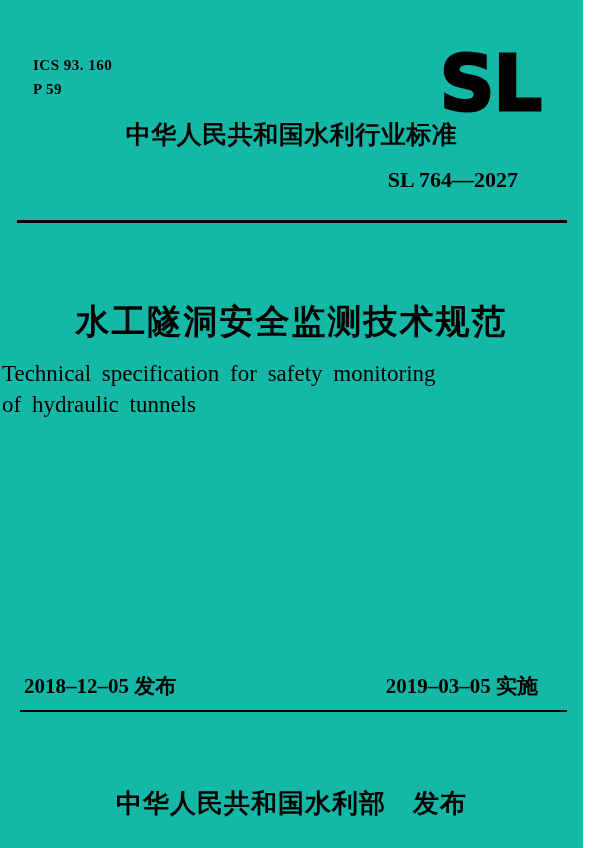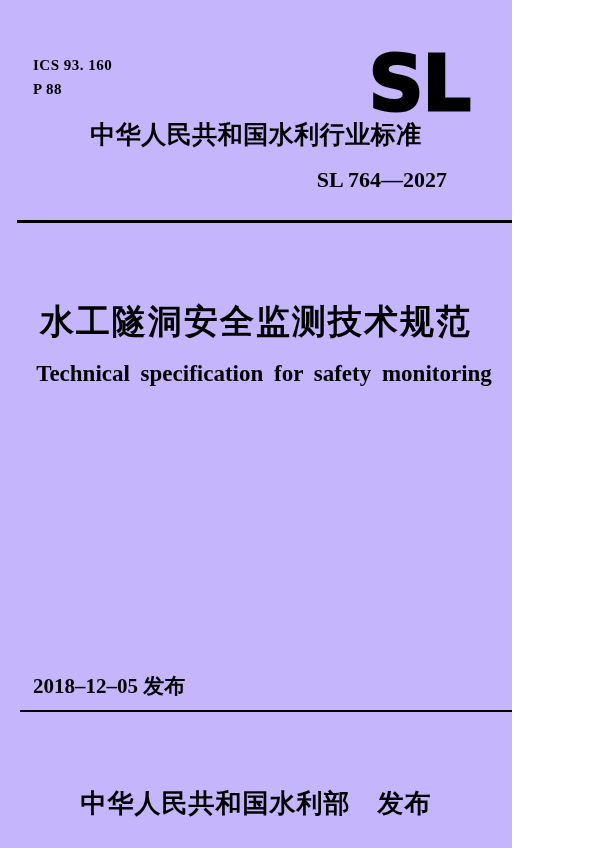--- a/index.html
+++ b/index.html
@@ -2,23 +2,23 @@
 <html><head>
 <meta charset="utf-8">
 <style>
   html, body {
     margin: 0;
     padding: 0;
     background: #ffffff;
   }
   .page {
     position: relative;
-    width: 512px;
+    width: 583px;
     height: 848px;
-    background: #c4b5fd;
+    background: #14b8a6;
     color: #000000;
     overflow: hidden;
     font-family: "Liberation Serif", serif;
   }
   .abs { position: absolute; }
 
   .ics-code {
     left: 33px; top: 56px;
     font-family: "Liberation Serif", serif;
     font-weight: bold;
@@ -70,30 +70,30 @@
     top: 301px; left: 0; width: 100%;
     margin: 0;
     text-align: center;
     font-family: "Liberation Sans", sans-serif;
     font-weight: bold;
     font-size: 34px;
     line-height: 40px;
     letter-spacing: 2px;
   }
   .title-en {
-    top: 358px; left: 8px; width: 100%;
-    text-align: center;
+    top: 358px; left: 2px; width: 100%;
+    text-align: left;
     font-family: "Liberation Serif", serif;
-    font-weight: bold;
+    font-weight: normal;
     font-size: 23px;
     line-height: 31px;
     word-spacing: 5px;
   }
   .dates-row {
-    top: 673px; left: 33px; right: 45px;
+    top: 673px; left: 24px; right: 45px;
     display: flex;
     justify-content: space-between;
     align-items: baseline;
     font-family: "Liberation Serif", serif;
     font-weight: bold;
     font-size: 21px;
     line-height: 26px;
   }
   .rule-bottom {
     top: 710px; left: 20px;
@@ -110,37 +110,39 @@
     margin-top: 6px;
   }
 </style>
 </head>
 <body>
 
 <div class="page">
 
   <div class="abs ics-code">ICS 93. 160</div>
 
-  <div class="abs p-code">P 88</div>
+  <div class="abs p-code">P 59</div>
 
   <div class="abs sl-logo">SL</div>
 
   <div class="abs std-category">中华人民共和国水利行业标准</div>
 
   <div class="abs std-number">SL 764—2027</div>
 
   <div class="abs rule rule-top"></div>
 
   <h1 class="abs title-cn">水工隧洞安全监测技术规范</h1>
 
   <div class="abs title-en">
     <div>Technical specification for safety monitoring</div>
+    <div>of hydraulic tunnels</div>
   </div>
 
   <div class="abs dates-row">
     <span>2018–12–05 发布</span>
+    <span>2019–03–05 实施</span>
   </div>
 
   <div class="abs rule rule-bottom"></div>
 
   <div class="abs publisher">中华人民共和国水利部　发布</div>
 
 </div>
 
 </body></html>

